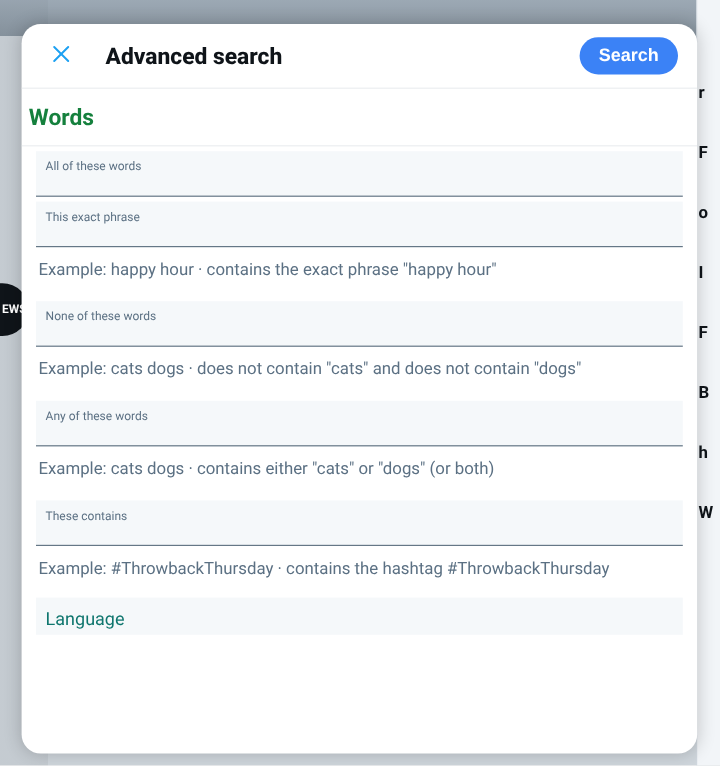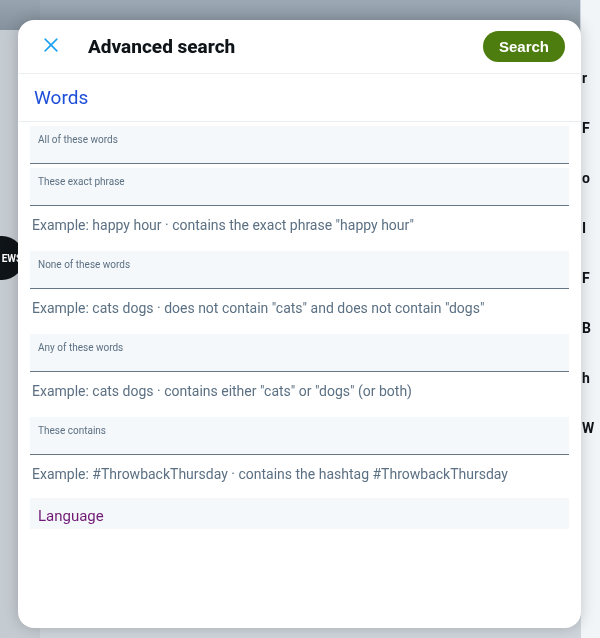--- a/index.html
+++ b/index.html
@@ -58,32 +58,32 @@
     display: flex; align-items: center; justify-content: center;
     cursor: pointer; border-radius: 50%;
     color: #1da1f2;
   }
   .close-btn svg { width: 20px; height: 20px; }
   .modal-title {
     flex: 1;
     font-size: 19px; font-weight: 800; color: #0f1419;
   }
   .search-btn {
-    background: #4d7c0f; color: #fff; border: none;
+    background: #3b82f6; color: #fff; border: none;
     font-size: 15px; font-weight: 700;
     padding: 7px 16px; border-radius: 9999px; cursor: pointer;
   }
 
   .modal-body {
     flex: 1; overflow-y: hidden;
     border-top: 1px solid #ebeef0;
   }
   .section-heading {
-    font-size: 19px; font-weight: 400; color: #1d4ed8;
-    padding: 12px 16px 12px;
+    font-size: 19px; font-weight: 700; color: #15803d;
+    padding: 12px 6px 12px;
   }
   .section-divider { border-top: 1px solid #ebeef0; }
 
   .field-block { padding: 0; }
   .input-wrap {
     margin: 4px 12px 0;
     background: #f5f8fa;
     border-bottom: 1px solid #657786;
     padding: 8px 8px 18px;
   }
@@ -93,21 +93,21 @@
   .field-example {
     font-size: 14px; color: #5b7083;
     padding: 10px 14px 12px;
     line-height: 1.35;
   }
   .lang-select {
     margin: 2px 12px 0;
     background: #f5f8fa;
     padding: 8px 8px 4px;
   }
-  .lang-label { font-size: 15px; color: #701a75; }
+  .lang-label { font-size: 15px; color: #0f766e; }
 </style>
 </head>
 <body>
 
 <div class="bg-noise"></div>
 <div class="bg-strip-top"></div>
 <div class="bg-right-col"></div>
 <div class="bg-right-letters">
   <span>r</span>
   <span>F</span>
@@ -139,21 +139,21 @@
     <div class="section-divider"></div>
 
     <div class="field-block">
       <div class="input-wrap">
         <span class="input-label">All of these words</span>
       </div>
     </div>
 
     <div class="field-block">
       <div class="input-wrap">
-        <span class="input-label">These exact phrase</span>
+        <span class="input-label">This exact phrase</span>
       </div>
       <div class="field-example">Example: happy hour · contains the exact phrase "happy hour"</div>
     </div>
 
     <div class="field-block">
       <div class="input-wrap">
         <span class="input-label">None of these words</span>
       </div>
       <div class="field-example">Example: cats dogs · does not contain "cats" and does not contain "dogs"</div>
     </div>

